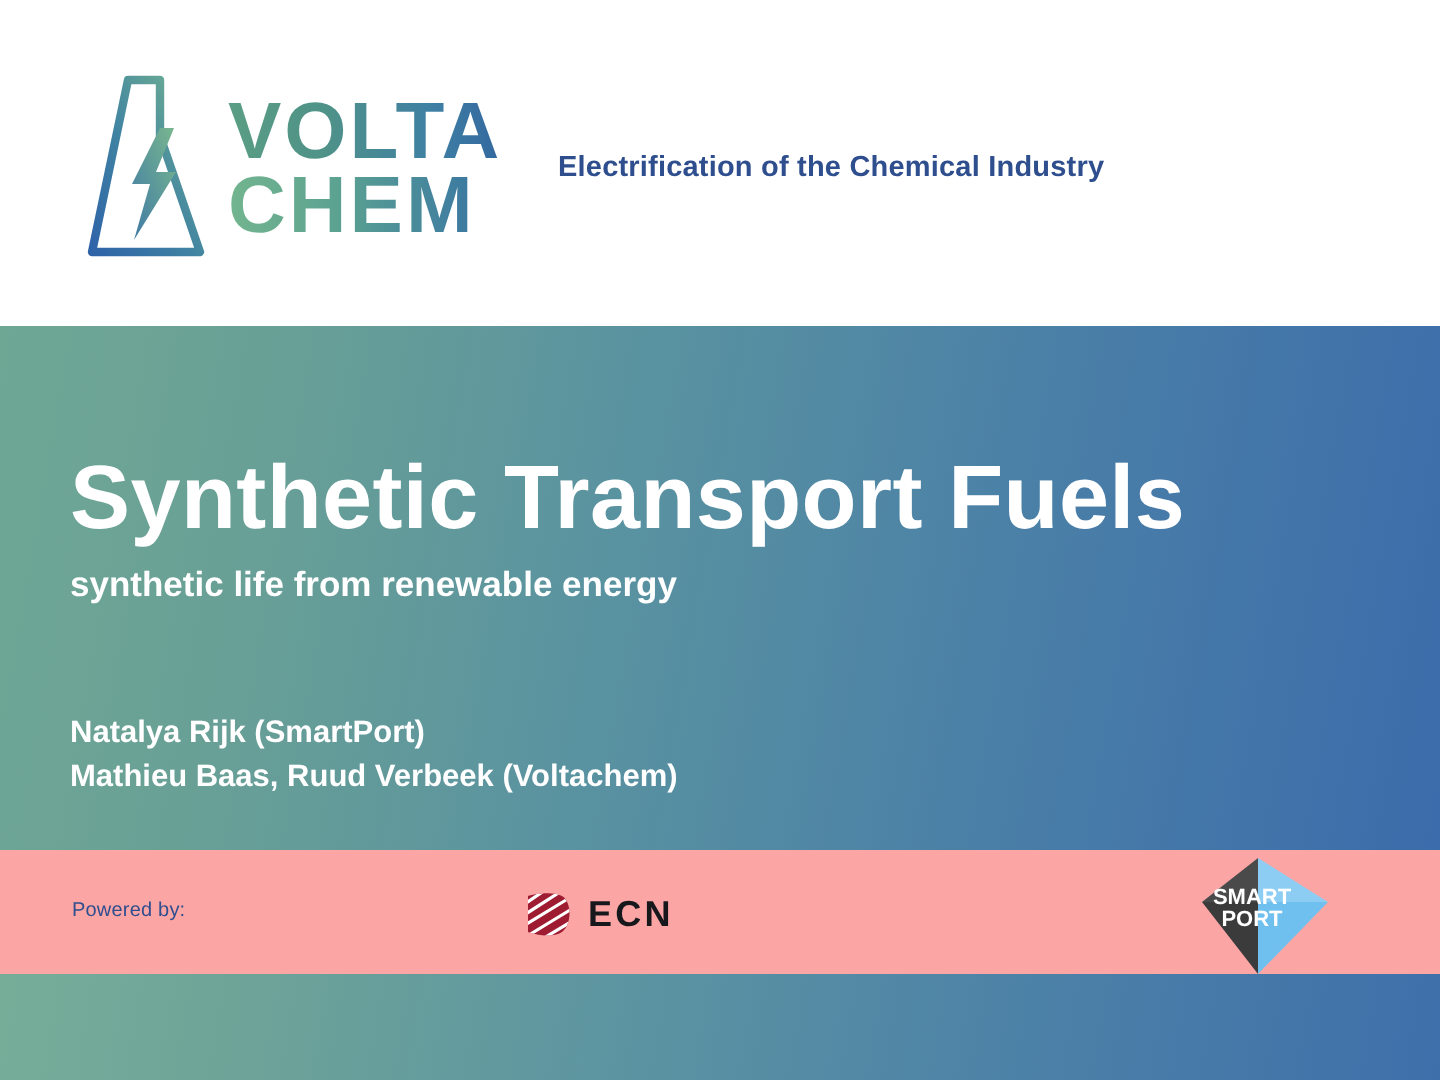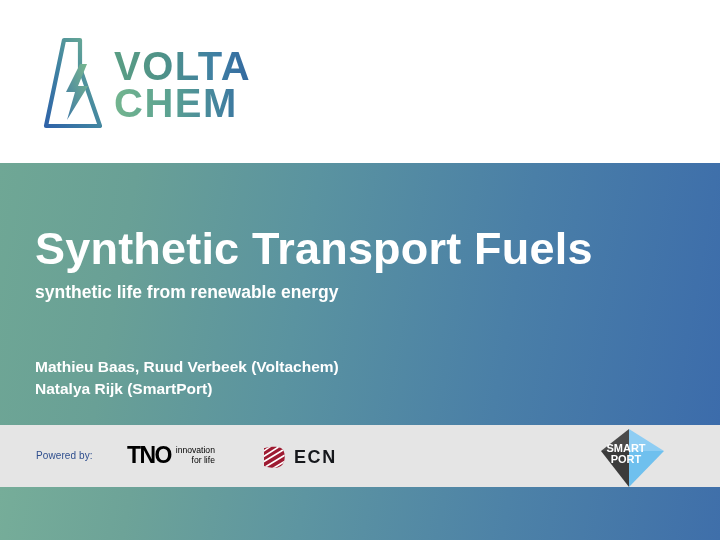--- a/index.html
+++ b/index.html
@@ -106,22 +106,21 @@
     font-weight: bold;
     color: #ffffff;
     line-height: 1.45;
   }
 
   
   .footer {
     position: absolute;
     left: 0; top: 425px;
     width: 720px; height: 62px;
-    background: #e5e5e5;
-    text-align: right;
+    background: #fca5a5;
   }
   .powered-by {
     position: absolute;
     left: 36px; top: 25px;
     font-size: 10px;
     color: #2e4e8e;
     font-weight: normal;
     letter-spacing: 0.1px;
   }
   
@@ -204,46 +203,40 @@
           <path d="M24 6 L40 6 L40 34 L60 92 L6 92 Z" fill="none" stroke="url(#flaskGrad)" stroke-width="4.2" stroke-linejoin="round" stroke-linecap="round"></path>
           <path d="M40 30 L26 58 L35 58 L27 86 L48 52 L38 52 L47 30 Z" fill="url(#boltGrad)"></path>
         </svg>
       </span>
       <span class="wordmark">
         <span class="wm-line wm-volta">VOLTA</span>
         <span class="wm-line wm-chem">CHEM</span>
       </span>
     </div>
 
+    <div class="tagline">Electrification of the Chemical Industry</div>
   </div>
 
   <div class="band">
     <div class="title">Synthetic Transport Fuels</div>
 
     <div class="subtitle">
       <div>synthetic life from renewable energy</div>
     </div>
 
     <div class="authors">
+      <div>Natalya Rijk (SmartPort)</div>
       <div>Mathieu Baas, Ruud Verbeek (Voltachem)</div>
-      <div>Natalya Rijk (SmartPort)</div>
     </div>
   </div>
 
   <div class="footer">
 
     <div class="powered-by">Powered by:</div>
 
-    <div class="tno-logo">
-      <span class="tno-mark">TNO</span>
-      <span class="tno-tag">
-        <span style="display:block">innovation</span>
-        <span style="display:block">for life</span>
-      </span>
-    </div>
 
     <div class="ecn-logo">
       <span>
         <svg class="ecn-mark" width="26" height="26" viewBox="0 0 26 26" xmlns="http://www.w3.org/2000/svg">
           <defs>
             <clipPath id="ecnClip">
               <path d="M3 4 C3 4 14 1 20 4 C25 7 25 18 20 22 C14 26 3 22 3 22 Z"></path>
             </clipPath>
           </defs>
           <g clip-path="url(#ecnClip)">

